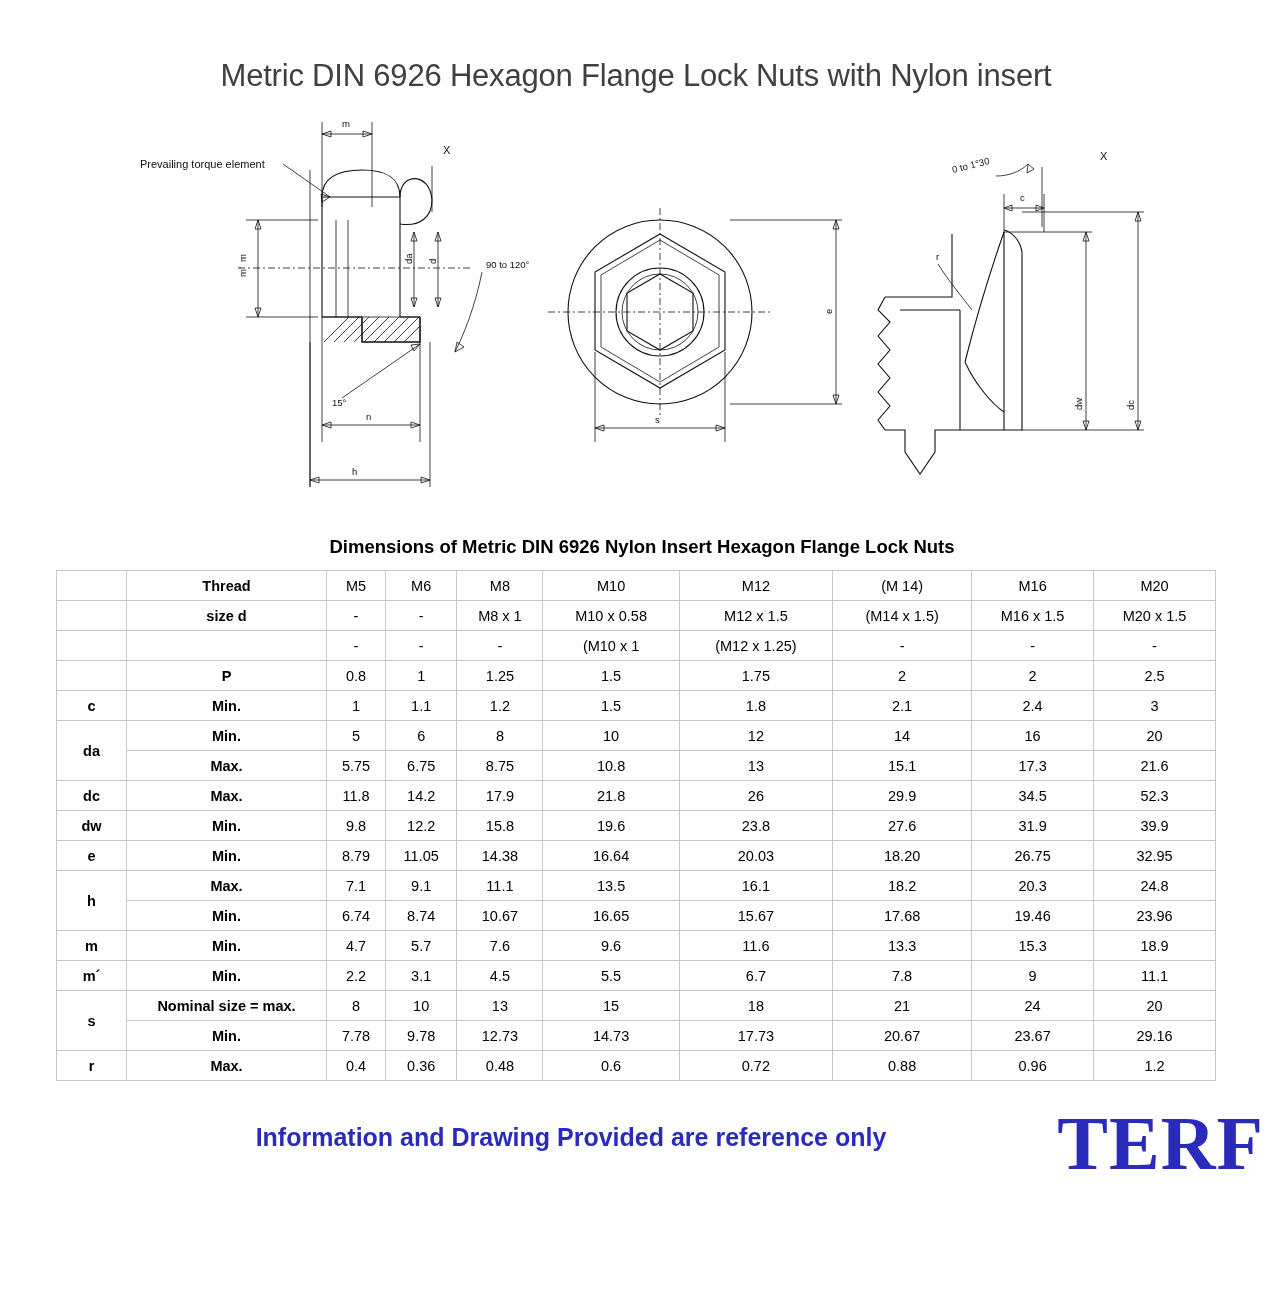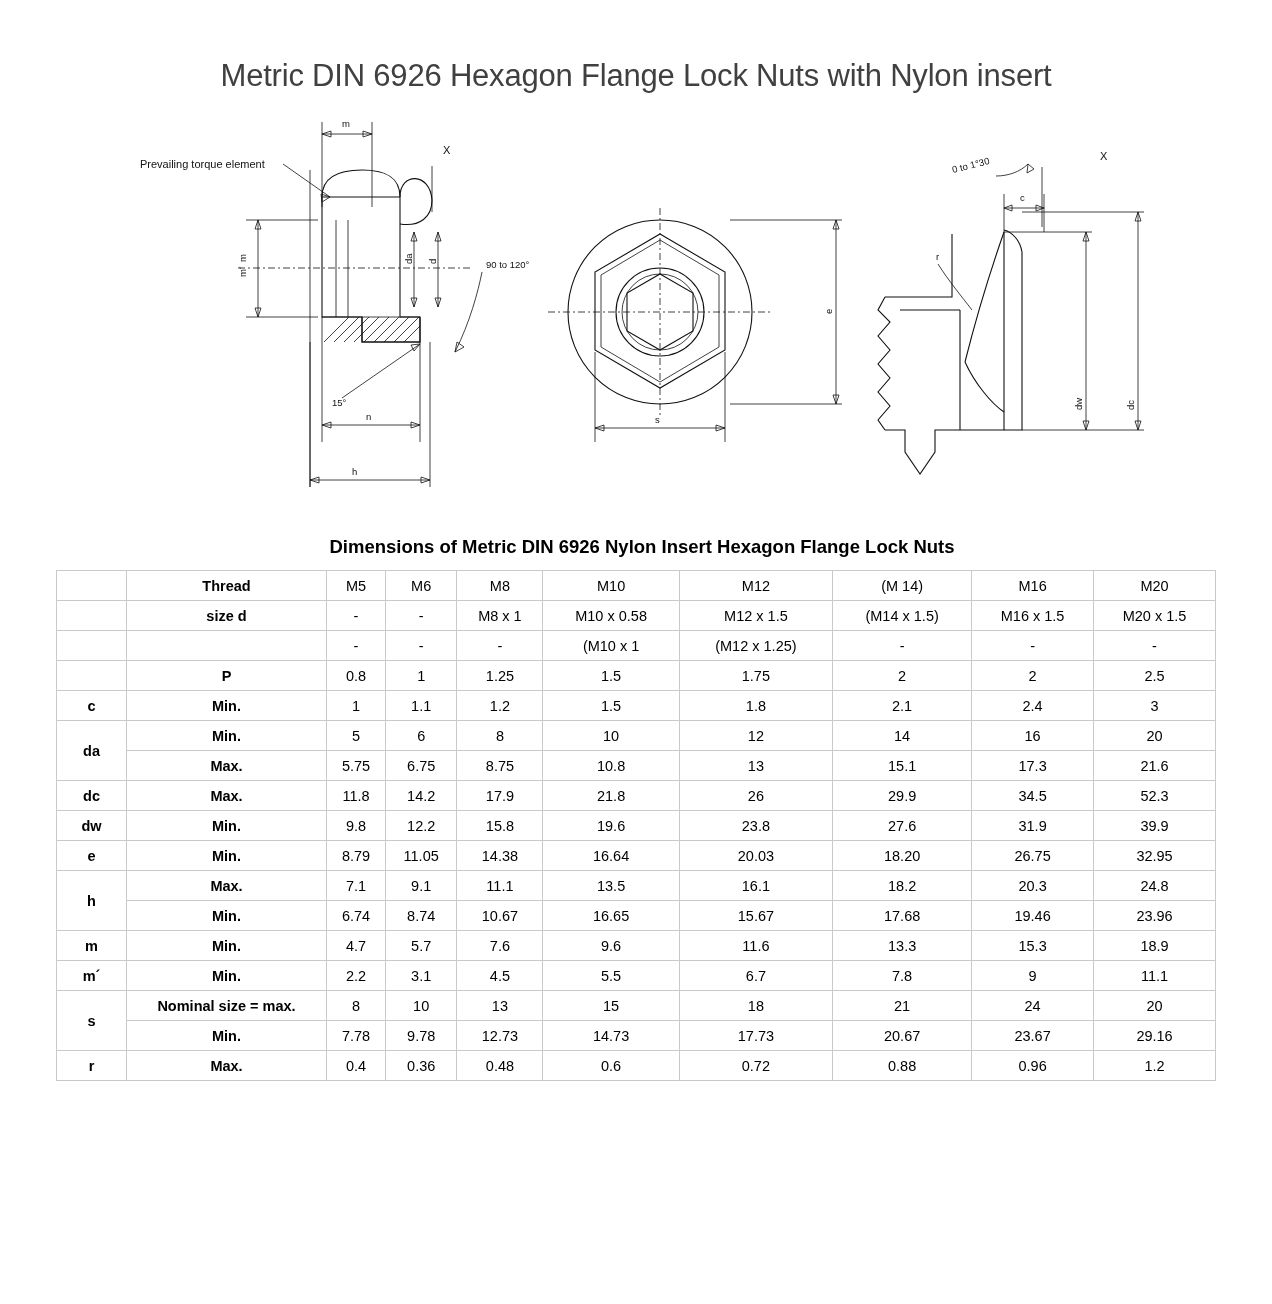--- a/index.html
+++ b/index.html
@@ -481,14 +481,18 @@
           <td class="val">0.6</td>
           <td class="val">0.72</td>
           <td class="val">0.88</td>
           <td class="val">0.96</td>
           <td class="val">1.2</td>
         </tr>
       </tbody>
     </table>
   </div>
 
+  <div class="footer">
+    <div class="footer-note">Information and Drawing Provided are reference only</div>
+    <div class="logo">TERF</div>
+  </div>
 
 </div>
 
 </body></html>

